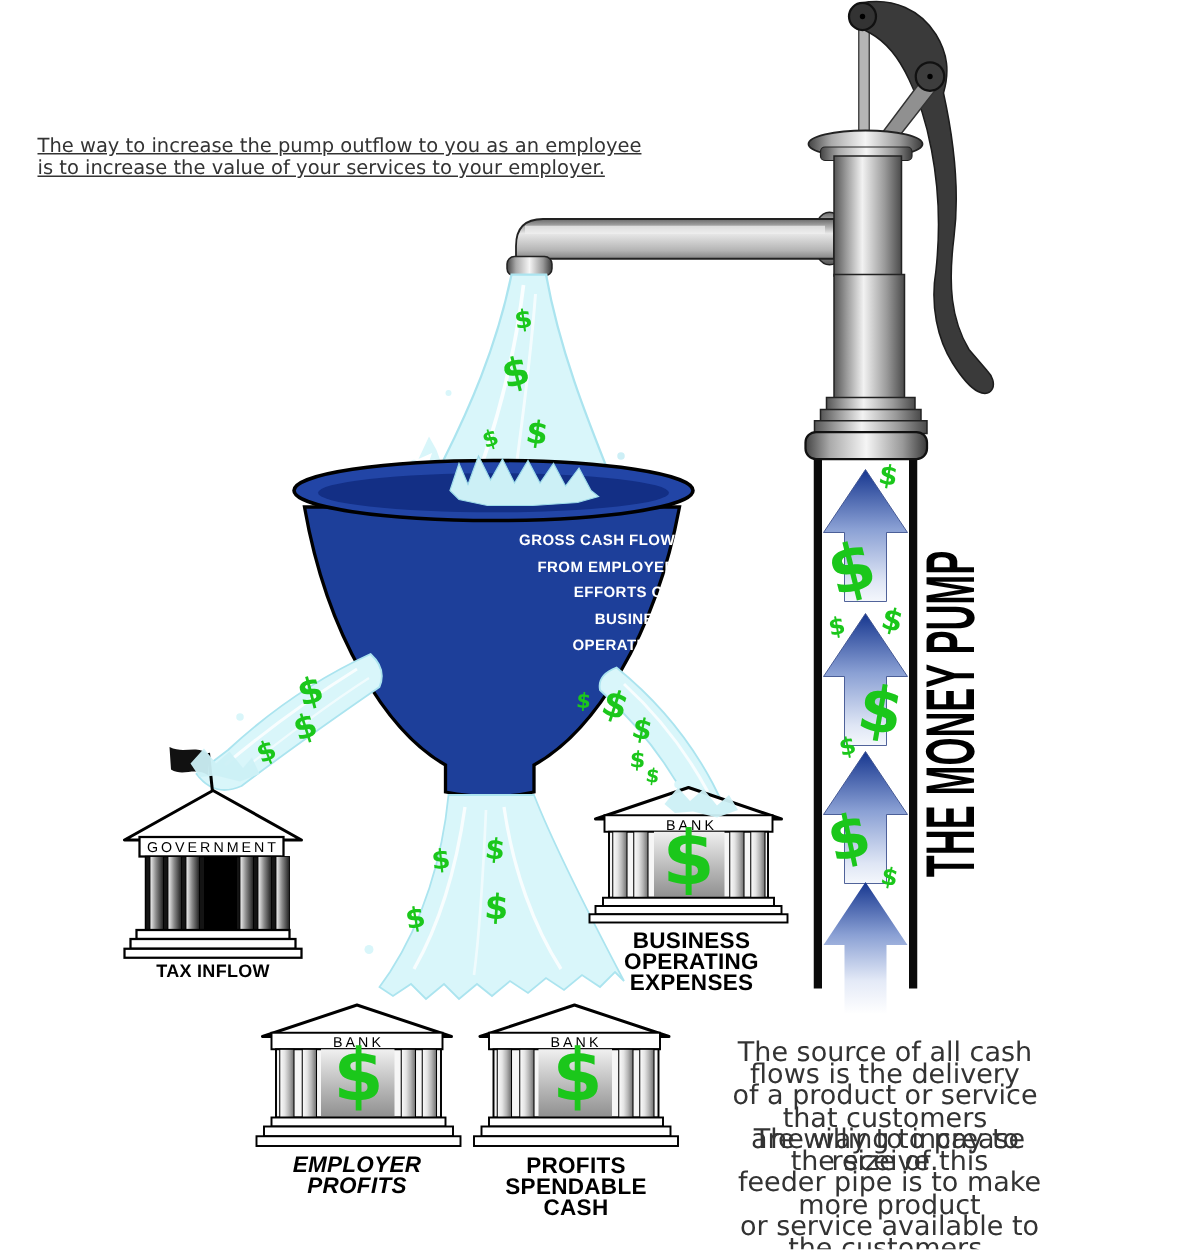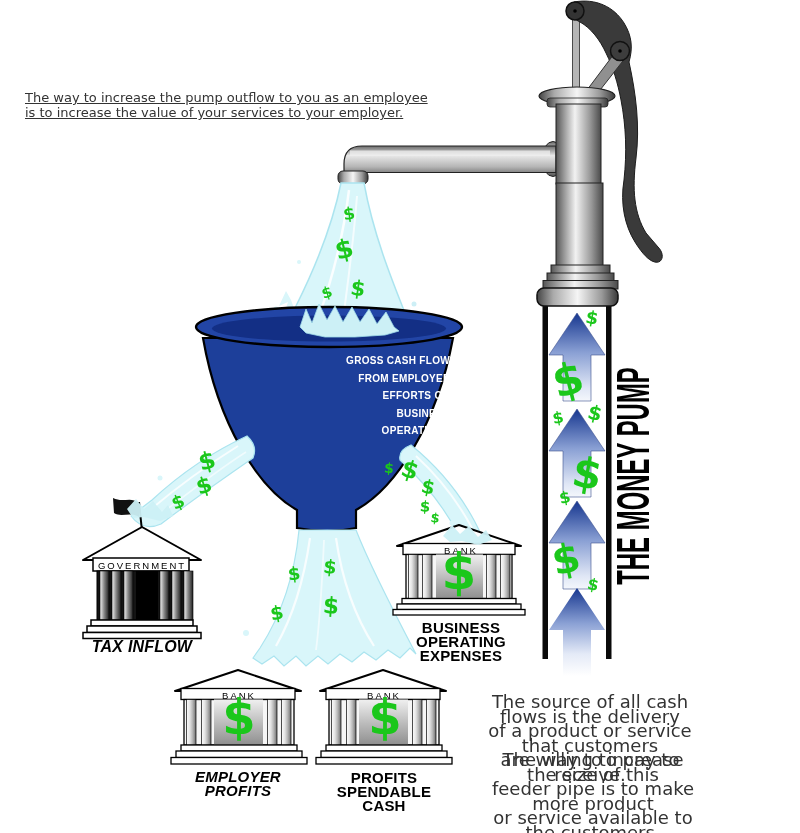--- a/index.html
+++ b/index.html
@@ -249,21 +249,21 @@
 EFFORTS OR
 BUSINESS
 OPERATIONS</div>
 <div class="pump-label">THE MONEY PUMP</div>
 
 <div class="sign" style="left:142px;top:560px;">GOVERNMENT</div>
 <div class="sign" style="left:461px;top:545px;">BANK</div>
 <div class="sign" style="left:239px;top:690px;">BANK</div>
 <div class="sign" style="left:384px;top:690px;">BANK</div>
 
-<div class="blabel" style="left:142px;top:640px;font-size:16px;font-style:italic;">TAX INFLOW</div>
+<div class="blabel" style="left:142px;top:640px;font-size:12px;">TAX INFLOW</div>
 <div class="blabel" style="left:461px;top:621px;">BUSINESS
 OPERATING
 EXPENSES</div>
 <div class="blabel" style="left:238px;top:770px;font-style:italic;">EMPLOYER
 PROFITS</div>
 <div class="blabel" style="left:384px;top:771px;">PROFITS
 SPENDABLE
 CASH</div>
 
 <span class="ds" style="left:349px;top:214px;font-size:17px;--r:-8deg">$</span>

